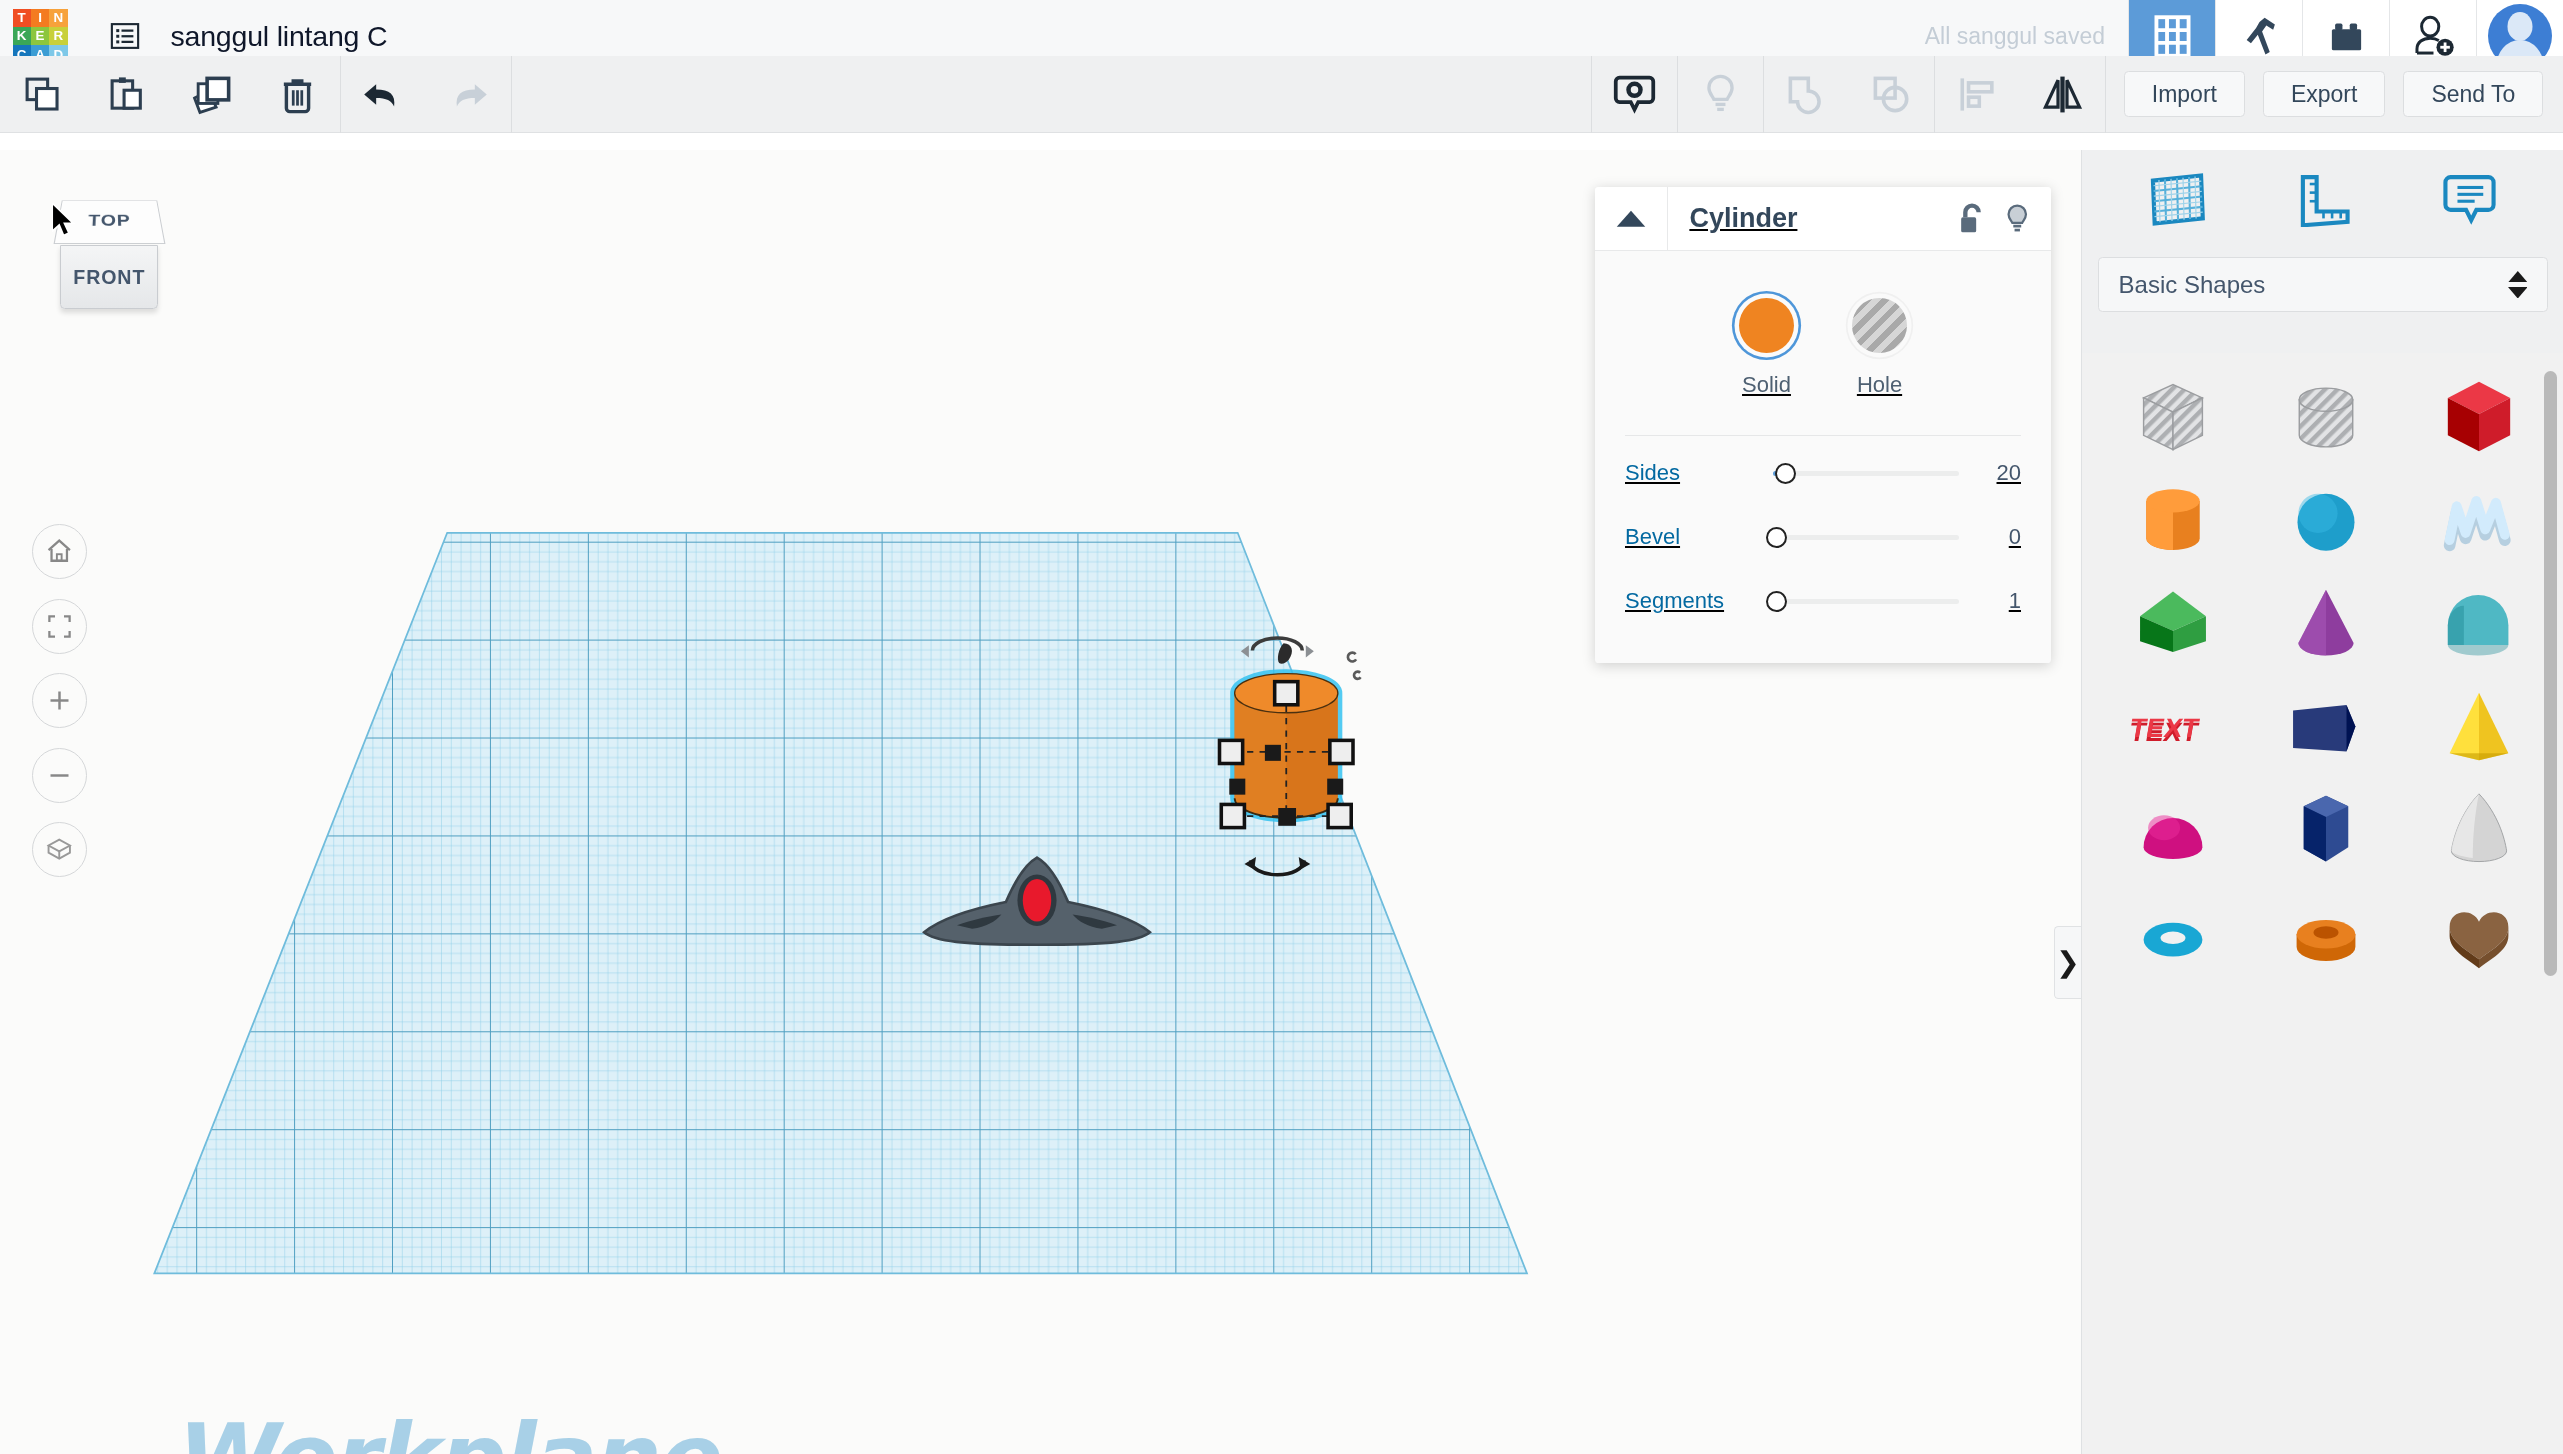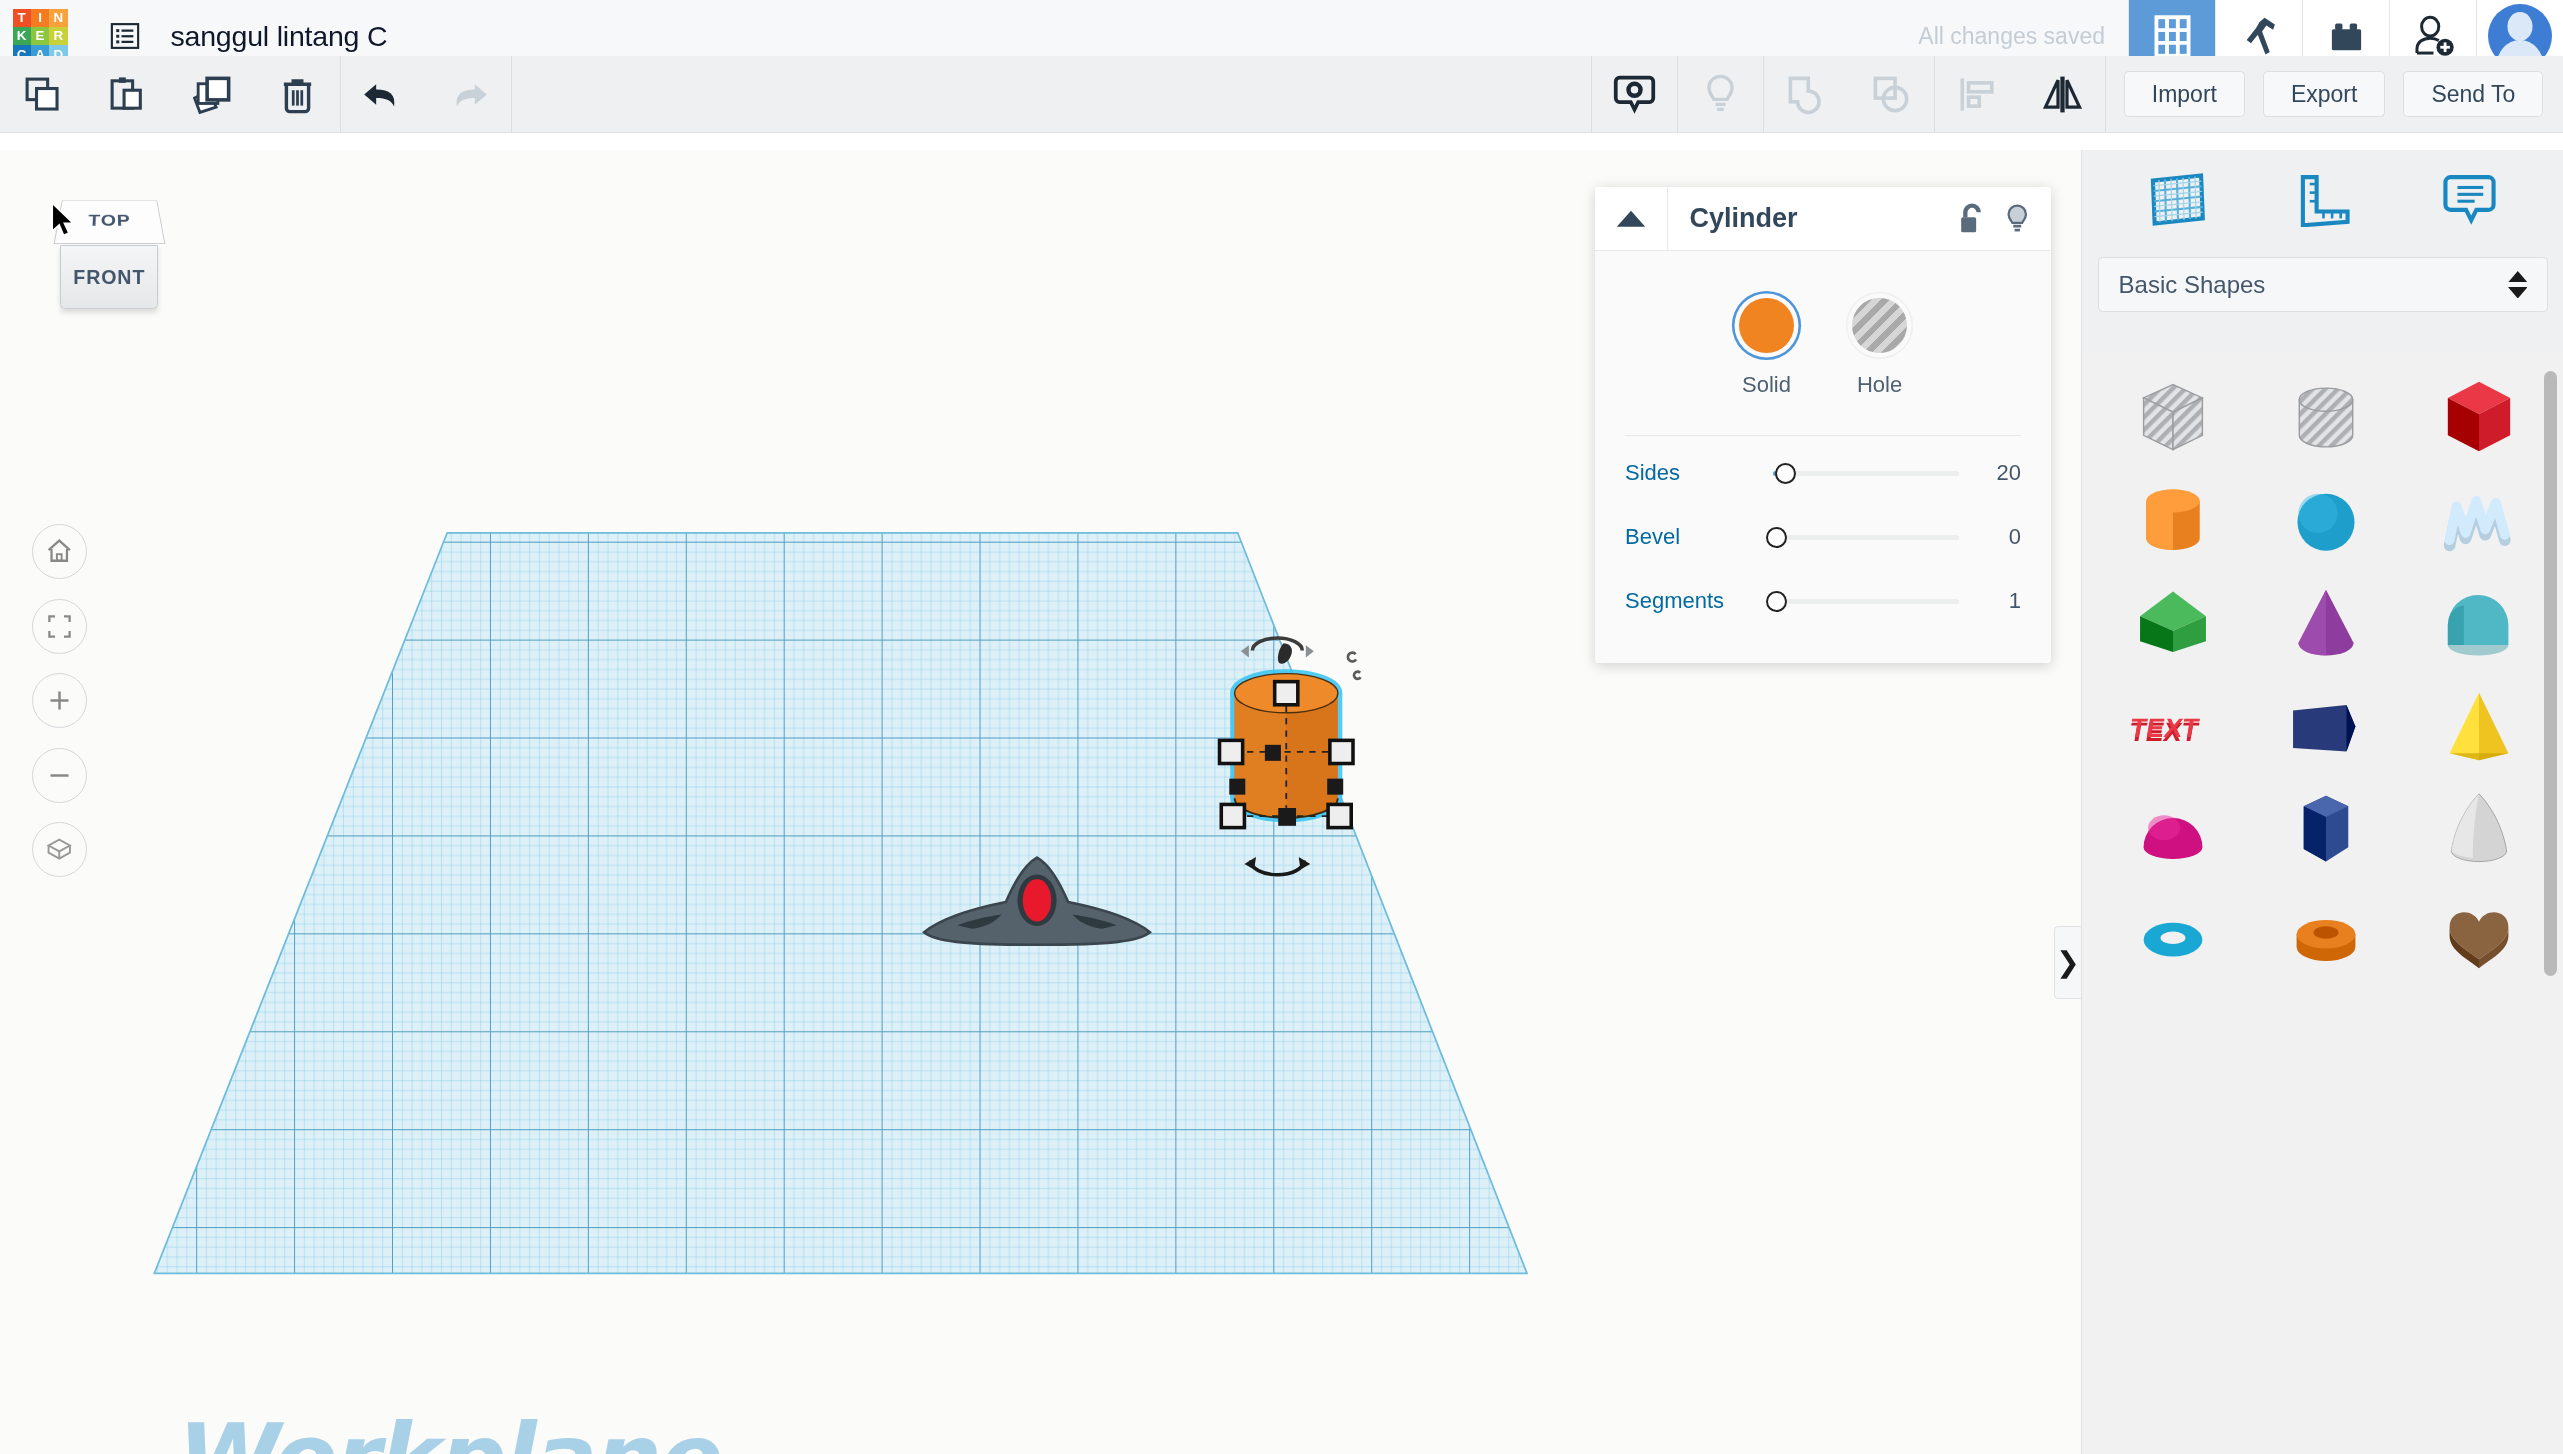--- a/index.html
+++ b/index.html
@@ -122,21 +122,21 @@
     background: #f6f7f8; border: 0.9px solid #e0e2e4; border-right: none;
     border-radius: 4.5px 0 0 4.5px;
     display: flex; align-items: center; justify-content: center; cursor: pointer;
     font-size: 28.5px; color: #1a1a1a; z-index: 30;
   }
 
   
   .props-panel {
     position: absolute; left: 1595px; top: 187px; width: 456px;
     background: #fafafa; border-radius: 3.6px;
-    box-shadow: 0 2.7px 12.5px rgba(0,0,0,0.17); z-index: 25;
+    box-shadow: 0 2.7px 12.5px rgba(0,0,0,0.17); z-index: 25; text-decoration: underline;
   }
   .props-header {
     height: 64px; background: #fff; border-bottom: 0.9px solid #e8e9ea;
     display: flex; align-items: center; border-radius: 3.6px 3.6px 0 0;
   }
   .props-collapse {
     width: 73px; height: 64px; display: flex; align-items: center; justify-content: center;
     border-right: 0.9px solid #e8e9ea; cursor: pointer;
   }
   .props-title { padding-left: 21.4px; font-size: 27px; font-weight: bold; color: #33475b; }
@@ -224,21 +224,21 @@
         <rect x="5" y="15.5" width="2.4" height="2.4" fill="#1c2833"></rect>
         <rect x="9.2" y="6.8" width="9.5" height="1.8" fill="#1c2833"></rect>
         <rect x="9.2" y="11.3" width="9.5" height="1.8" fill="#1c2833"></rect>
         <rect x="9.2" y="15.8" width="9.5" height="1.8" fill="#1c2833"></rect>
       </svg>
     </div>
 
     <div class="doc-title">sanggul lintang C</div>
 
     <div class="header-right">
-      <div class="saved-text">All changes saved</div>
+      <div class="saved-text">All sanggul saved</div>
 
       <div class="hdr-icon-btn wide active">
         <svg width="39" height="45" viewBox="0 0 24 28">
           <rect x="2" y="2" width="20" height="24" fill="none" stroke="#fff" stroke-width="2.4"></rect>
           <line x1="8.6" y1="2" x2="8.6" y2="26" stroke="#fff" stroke-width="2.4"></line>
           <line x1="15.3" y1="2" x2="15.3" y2="26" stroke="#fff" stroke-width="2.4"></line>
           <line x1="2" y1="10" x2="22" y2="10" stroke="#fff" stroke-width="2.4"></line>
           <line x1="2" y1="18" x2="22" y2="18" stroke="#fff" stroke-width="2.4"></line>
         </svg>
       </div>

